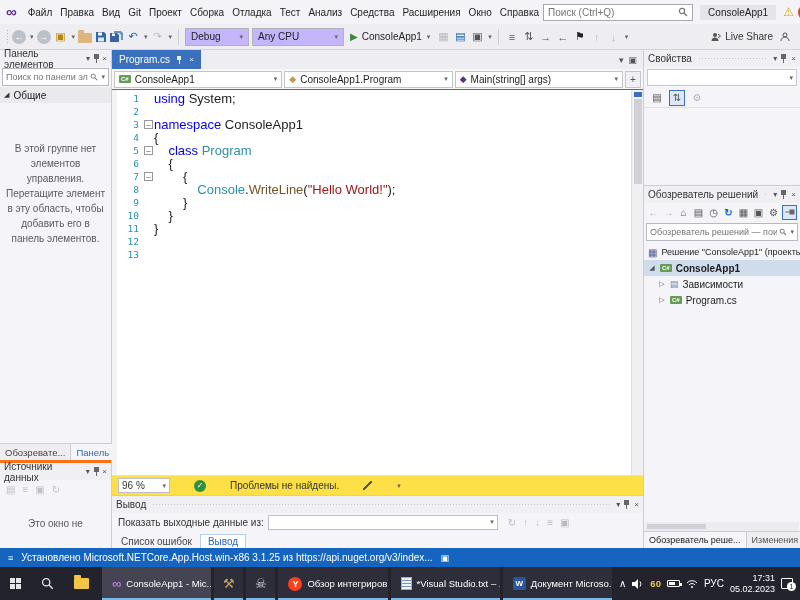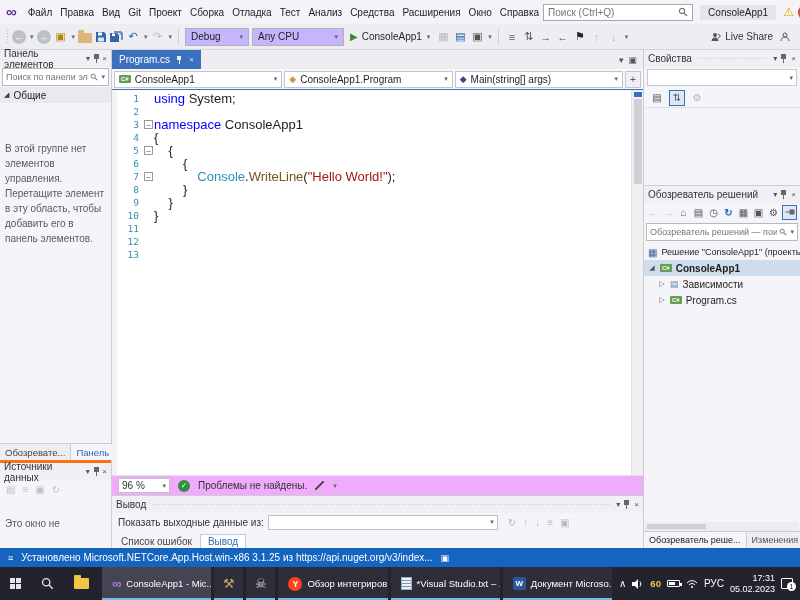--- a/index.html
+++ b/index.html
@@ -44,21 +44,21 @@
   .pinico::after{content:"";position:absolute;left:3px;top:5px;width:1px;height:4px;background:#666}
   .psearch{height:18px;margin:1px 2px;background:#fff;border:1px solid #b8b8c0;display:flex;align-items:center;padding:0 3px;gap:2px;flex-shrink:0}
   .psearch input{flex:1;min-width:0;border:0;outline:0;font-size:9px;font-family:inherit;color:#666}
 
   
   #main{display:flex;height:498px}
   #left-dock{width:112px;display:flex;flex-direction:column;border-right:1px solid #cccdd4;background:#f5f5f9;flex-shrink:0}
   #toolbox-panel{flex:1;display:flex;flex-direction:column;min-height:0}
   .psection{height:16px;background:#e9e9ee;display:flex;align-items:center;gap:4px;padding:0 4px;font-size:10px;flex-shrink:0}
   .tri{font-size:7px;color:#333}
-  .pempty{flex:1;color:#59595e;font-size:10px;text-align:left;padding:38px 5px 0;line-height:1.5}
+  .pempty{flex:1;color:#59595e;font-size:10px;text-align:center;padding:38px 5px 0;line-height:1.5}
   .ltabs{height:17px;display:flex;background:#eeeef2;border-top:1px solid #cccdd4;flex-shrink:0}
   .ltab{padding:0 5px;font-size:9.5px;display:flex;align-items:center;color:#444;white-space:nowrap}
   .ltab.active{background:#f5f5f9;color:#2c6ab8;border-left:1px solid #cccdd4;border-right:1px solid #cccdd4}
   #ds-panel{height:88px;border-top:3px solid #f97316;display:flex;flex-direction:column;flex-shrink:0}
   .dsicons{height:18px;display:flex;gap:7px;padding:0 6px;align-items:center;color:#c0c0c8;font-size:10px}
 
   
   #editor-col{flex:1;display:flex;flex-direction:column;background:#fff;border-right:1px solid #cccdd4;min-width:0}
   .doctabs{height:19px;background:#eeeef2;display:flex;align-items:flex-end;flex-shrink:0}
   .doctab{height:19px;background:#3a70bd;color:#fff;display:flex;align-items:center;padding:0 7px;gap:6px;font-size:10px}
@@ -84,21 +84,21 @@
   .fc{height:13px;display:flex;align-items:center;justify-content:center}
   .foldbox{width:9px;height:9px;border:1px solid #999;background:#fff;color:#444;font-size:8px;line-height:7px;text-align:center}
   .code{flex:1;padding-top:2px;overflow:hidden}
   .cl{height:13px;line-height:13px;font-family:Liberation Sans, sans-serif;font-size:13px;white-space:pre}
   .tk-k{color:#0000ff}.tk-t{color:#2b91af}.tk-m{color:#74531f}.tk-s{color:#a31515}.tk-p{color:#1e1e1e}
   .tk-a{color:#9b9b9b;text-decoration:underline dotted #b0b0b0}
   .vscroll{width:12px;background:#f0f0f2;border-left:1px solid #e0e0e4;display:flex;flex-direction:column;align-items:center;padding:2px 0;gap:2px}
   .vmark{width:8px;height:5px;background:#3a70bd}
   .vthumb{width:8px;height:85px;background:#d0d0d6}
 
-  .edstatus{height:20px;border-top:1px solid #e2e2e6;display:flex;align-items:center;padding:0 6px;gap:8px;background:#f0abfc;font-size:10px;color:#333;flex-shrink:0}
+  .edstatus{height:20px;border-top:1px solid #e2e2e6;display:flex;align-items:center;padding:0 6px;gap:24px;background:#fde047;font-size:10px;color:#333;flex-shrink:0}
   .zoomcombo{width:52px;height:15px;border:1px solid #c0c0c8;background:#fff;display:flex;align-items:center;justify-content:space-between;padding:0 3px}
   .okc{width:12px;height:12px;border-radius:50%;background:#2f9140;color:#fff;font-size:8px;display:flex;align-items:center;justify-content:center;flex-shrink:0}
   .edright{margin-left:auto;display:flex;gap:16px;color:#444;white-space:nowrap}
 
   
   #output-panel{height:53px;border-top:1px solid #cccdd4;background:#f5f5f9;display:flex;flex-direction:column;flex-shrink:0}
   .outrow{height:19px;display:flex;align-items:center;gap:4px;padding:0 6px;font-size:10px;color:#333}
   .outcombo{flex:1;max-width:230px;height:15px;background:#fff;border:1px solid #c0c0c8;display:flex;align-items:center;justify-content:flex-end;padding:0 3px}
   .outicons{display:flex;gap:7px;color:#b8b8c0;font-size:10px;margin-left:6px}
   .btabs{height:17px;display:flex;align-items:flex-end;padding-left:2px;gap:1px}
@@ -368,20 +368,21 @@
           <div class="fc"></div>
           <div class="fc"></div>
           <div class="fc"></div>
           <div class="fc"></div>
         </div>
       <div class="code">
           <div class="cl"><span class="tk-k">using</span><span class="tk-p"> System;</span></div>
           <div class="cl"></div>
           <div class="cl"><span class="tk-k">namespace</span><span class="tk-p"> ConsoleApp1</span></div>
           <div class="cl"><span class="tk-p">{</span></div>
+          <div class="cl"><span class="tk-p">    </span><span class="tk-k">class</span><span class="tk-p"> </span><span class="tk-t">Program</span></div>
           <div class="cl"><span class="tk-p">    {</span></div>
           <div class="cl"><span class="tk-p">        {</span></div>
           <div class="cl"><span class="tk-p">            </span><span class="tk-t">Console</span><span class="tk-p">.</span><span class="tk-m">WriteLine</span><span class="tk-p">(</span><span class="tk-s">"Hello World!"</span><span class="tk-p">);</span></div>
           <div class="cl"><span class="tk-p">        }</span></div>
           <div class="cl"><span class="tk-p">    }</span></div>
           <div class="cl"><span class="tk-p">}</span></div>
           <div class="cl"></div>
         </div>
       <div class="vscroll">
         <div class="vmark"></div>

